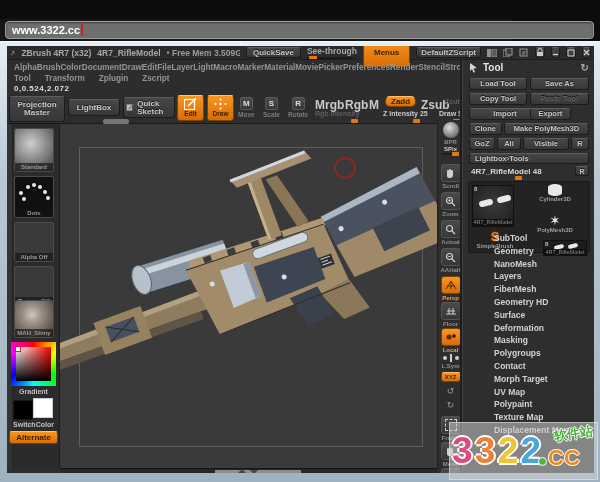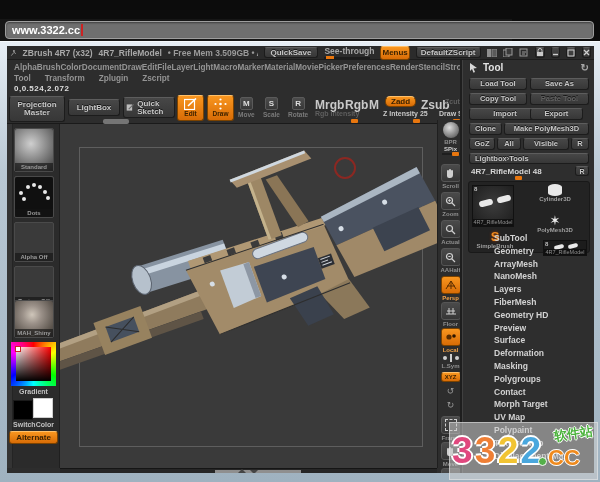--- a/index.html
+++ b/index.html
@@ -199,21 +199,21 @@
         <span>ZBrush 4R7 (x32)</span>
         <span>4R7_RifleModel</span>
         <span class="mem">• Free Mem 3.509GB • Active Mem</span>
         <span class="btn" style="height:11px;padding:0 6px;">QuickSave</span>
         <span class="seethru">
           <span>See-through</span>
           <span class="trk">
               <i></i>
             </span>
         </span>
-        <span class="btn-o" style="height:14px;padding:0 1px;">Menus</span>
+        <span class="btn-o" style="height:29px;padding:0 10px;">Menus</span>
         <span class="btn" style="height:11px;padding:0 4px;">DefaultZScript</span>
         <span class="tinyicon">
           <svg width="10" height="8" viewBox="0 0 10 8">
               <rect x="0" y="0" width="4" height="8" fill="#8f8f8f"></rect>
               <rect x="5" y="0" width="5" height="8" fill="#5a5a5a" stroke="#8f8f8f" stroke-width=".8"></rect>
             </svg>
         </span>
         <span class="tinyicon">
           <svg width="10" height="9" viewBox="0 0 10 9">
               <rect x="0" y="2" width="6" height="7" fill="none" stroke="#9a9a9a"></rect>
@@ -551,21 +551,21 @@
           </svg>
           <span>Tool</span>
           <span class="sp"></span>
           <span class="tp-refresh">↻</span>
         </div>
         <span class="btn tp-btn" style="left:6px;top:18px;width:58px;">Load Tool</span>
         <span class="btn tp-btn" style="left:67px;top:18px;width:59px;">Save As</span>
         <span class="btn tp-btn" style="left:6px;top:33px;width:58px;">Copy Tool</span>
         <span class="btn tp-btn grayed" style="left:67px;top:33px;width:59px;">Paste Tool</span>
         <span class="btn tp-btn" style="left:6px;top:48px;width:72px;">Import</span>
-        <span class="btn tp-btn" style="left:67px;top:48px;width:53px;">Export</span>
+        <span class="btn tp-btn" style="left:67px;top:48px;width:41px;">Export</span>
         <span class="btn tp-btn" style="left:6px;top:63px;width:33px;">Clone</span>
         <span class="btn tp-btn" style="left:41px;top:63px;width:85px;">Make PolyMesh3D</span>
         <span class="btn tp-btn" style="left:6px;top:78px;width:26px;">GoZ</span>
         <span class="btn tp-btn" style="left:34px;top:78px;width:24px;">All</span>
         <span class="btn tp-btn" style="left:60px;top:78px;width:46px;">Visible</span>
         <span class="btn tp-btn" style="left:108px;top:78px;width:18px;">R</span>
         <span class="btn tp-bar" style="left:6px;top:93px;width:120px;height:11px;display:inline-flex;align-items:center;">Lightbox›Tools</span>
 
         
         <span class="abs" style="left:8px;top:107px;color:#d6d6d6;font-size:8px;font-weight:bold;white-space:nowrap;z-index:3;">4R7_RifleModel 48</span>
@@ -598,26 +598,24 @@
           <span class="capsule" style="left:10px;top:4px;width:10px;height:4px;transform:rotate(-14deg);"></span>
           <span class="capsule" style="left:24px;top:3px;width:10px;height:4px;transform:rotate(-14deg);"></span>
           <span class="tinycap" style="height:6px;line-height:6px;">4R7_RifleModel</span>
         </div>
 
         
         <div class="sections">
 
         <div class="section-row">SubTool</div>
             <div class="section-row">Geometry</div>
-            <div class="section-row">ArrayMesh</div>
             <div class="section-row">NanoMesh</div>
             <div class="section-row">Layers</div>
             <div class="section-row">FiberMesh</div>
             <div class="section-row">Geometry HD</div>
-            <div class="section-row">Preview</div>
             <div class="section-row">Surface</div>
             <div class="section-row">Deformation</div>
             <div class="section-row">Masking</div>
             <div class="section-row">Polygroups</div>
             <div class="section-row">Contact</div>
             <div class="section-row">Morph Target</div>
             <div class="section-row">UV Map</div>
             <div class="section-row">Polypaint</div>
             <div class="section-row">Texture Map</div>
             <div class="section-row">Displacement Map</div>

